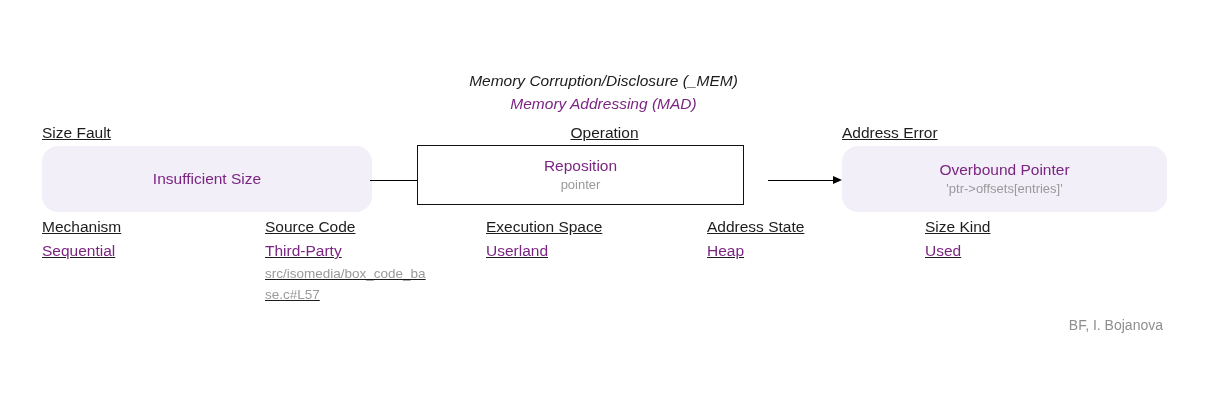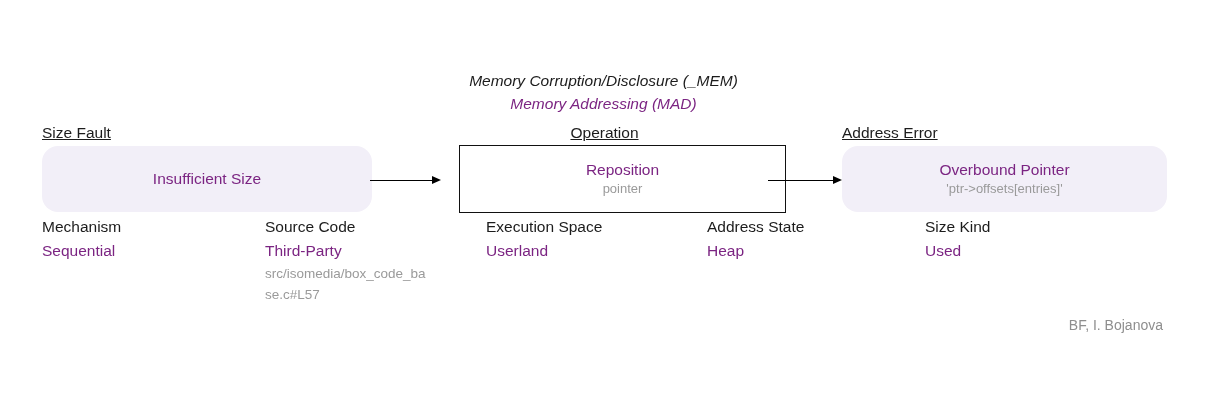--- a/index.html
+++ b/index.html
@@ -16,32 +16,32 @@
   }
   .title-block{position:absolute;left:0;top:69px;width:1207px;text-align:center;line-height:23px;font-style:italic;}
   .title{font-size:15.5px;color:var(--ink);}
   .subtitle{font-size:15.5px;color:var(--accent);}
   .flow-label{position:absolute;top:124px;font-size:15.5px;color:var(--ink);text-decoration:underline;}
   .label-fault{left:42px;}
   .label-operation{left:441px;width:327px;text-align:center;}
   .label-error{left:842px;}
   .node{position:absolute;display:flex;flex-direction:column;align-items:center;justify-content:center;text-align:center;}
   .node-fault{left:42px;top:146px;width:330px;height:66px;background:var(--box-bg);border-radius:16px;}
-  .node-operation{left:459px;top:145px;width:327px;height:68px;background:#ffffff;border:1.5px solid #111111;}
+  .node-operation{left:417px;top:145px;width:327px;height:60px;background:#ffffff;border:1.5px solid #111111;}
   .node-error{left:842px;top:146px;width:325px;height:66px;background:var(--box-bg);border-radius:16px;}
   .node-main{font-size:15.5px;color:var(--accent);line-height:20px;}
   .node-sub{font-size:13px;color:var(--muted);line-height:18px;}
   .arrow{position:absolute;top:180px;height:0;border-top:1.5px solid #000;}
   .arrow::after{
     content:"";position:absolute;right:-9px;top:-5.5px;width:0;height:0;
     border-left:9px solid #000;border-top:4.75px solid transparent;border-bottom:4.75px solid transparent;
   }
   .arrow-1{left:370px;width:62px;}
   .arrow-2{left:768px;width:65px;}
-  .attr-col{position:absolute;top:218px;width:215px;}
+  .attr-col{position:absolute;top:218px;width:215px;text-decoration:underline;}
   .attr-label{font-size:15.5px;color:var(--ink);line-height:18px;}
   .attr-value{font-size:15.5px;color:var(--accent);line-height:18px;margin-top:6px;}
   .attr-note{font-size:13.5px;color:var(--muted);line-height:21px;margin-top:3px;}
   .attr-note span{display:block;}
   .col-0{left:42px;}
   .col-1{left:265px;}
   .col-2{left:486px;}
   .col-3{left:707px;}
   .col-4{left:925px;}
   .footer{position:absolute;right:44px;top:317px;font-size:14px;color:#8e8e8e;}

